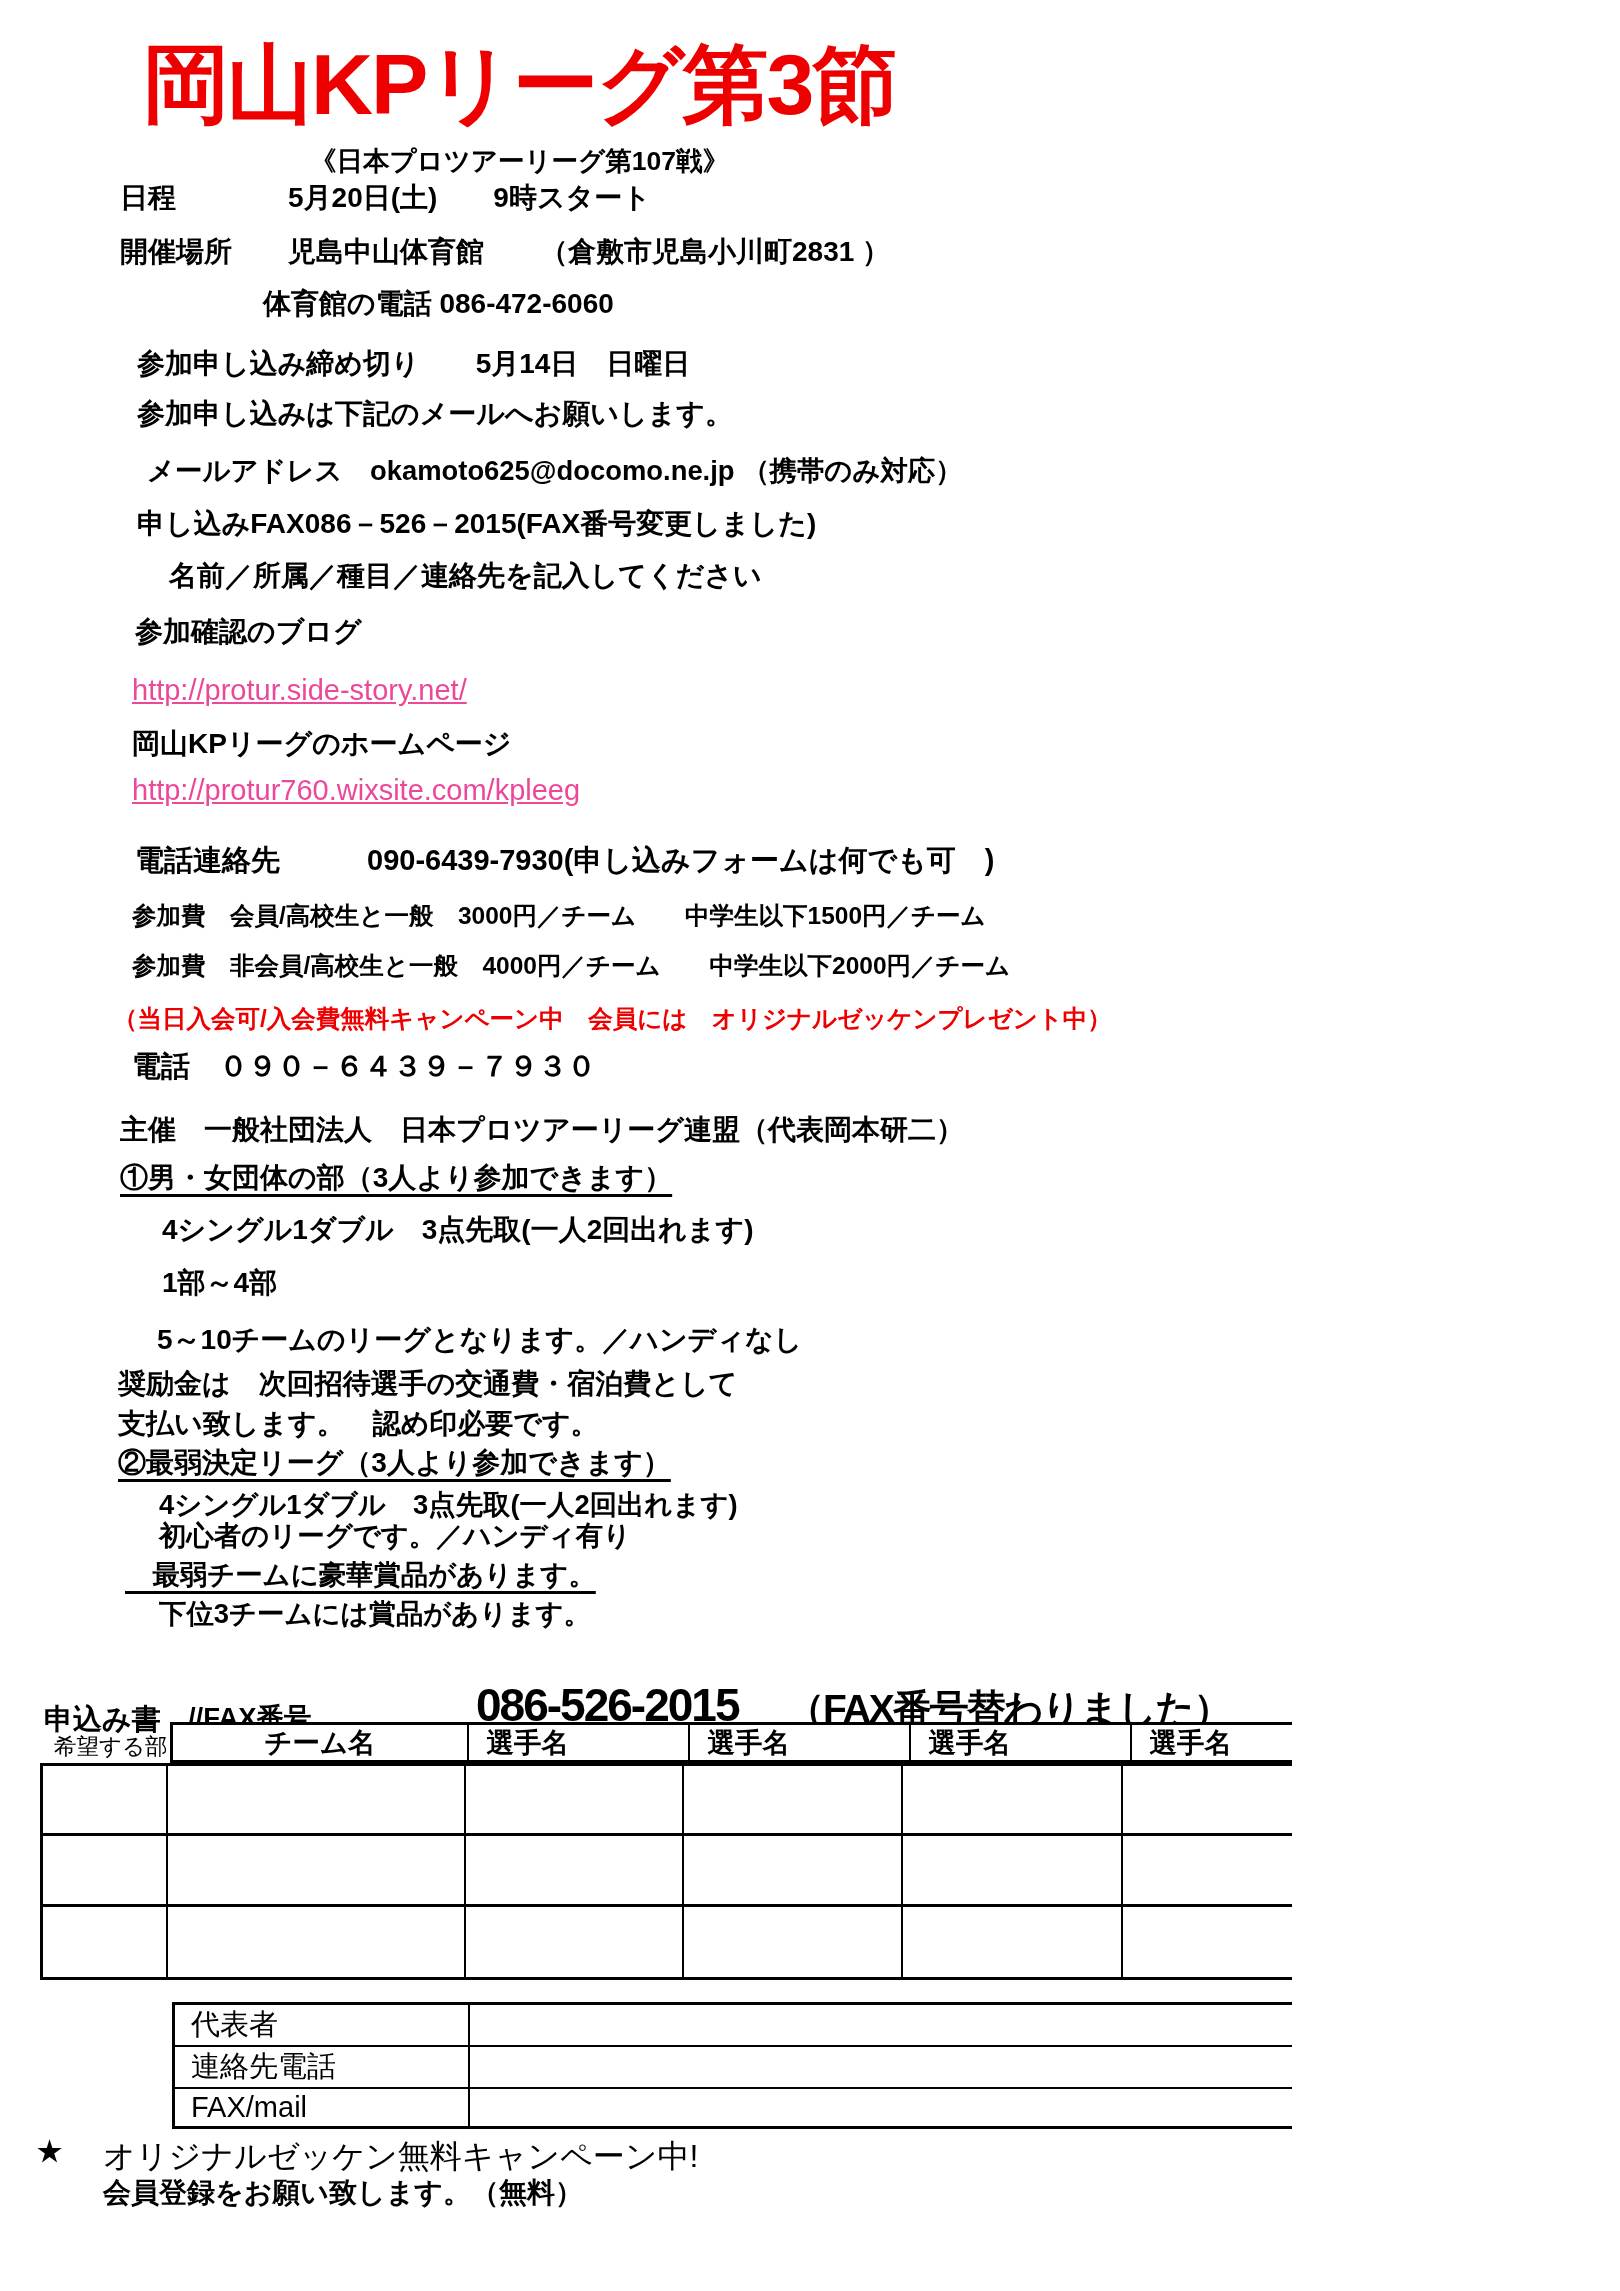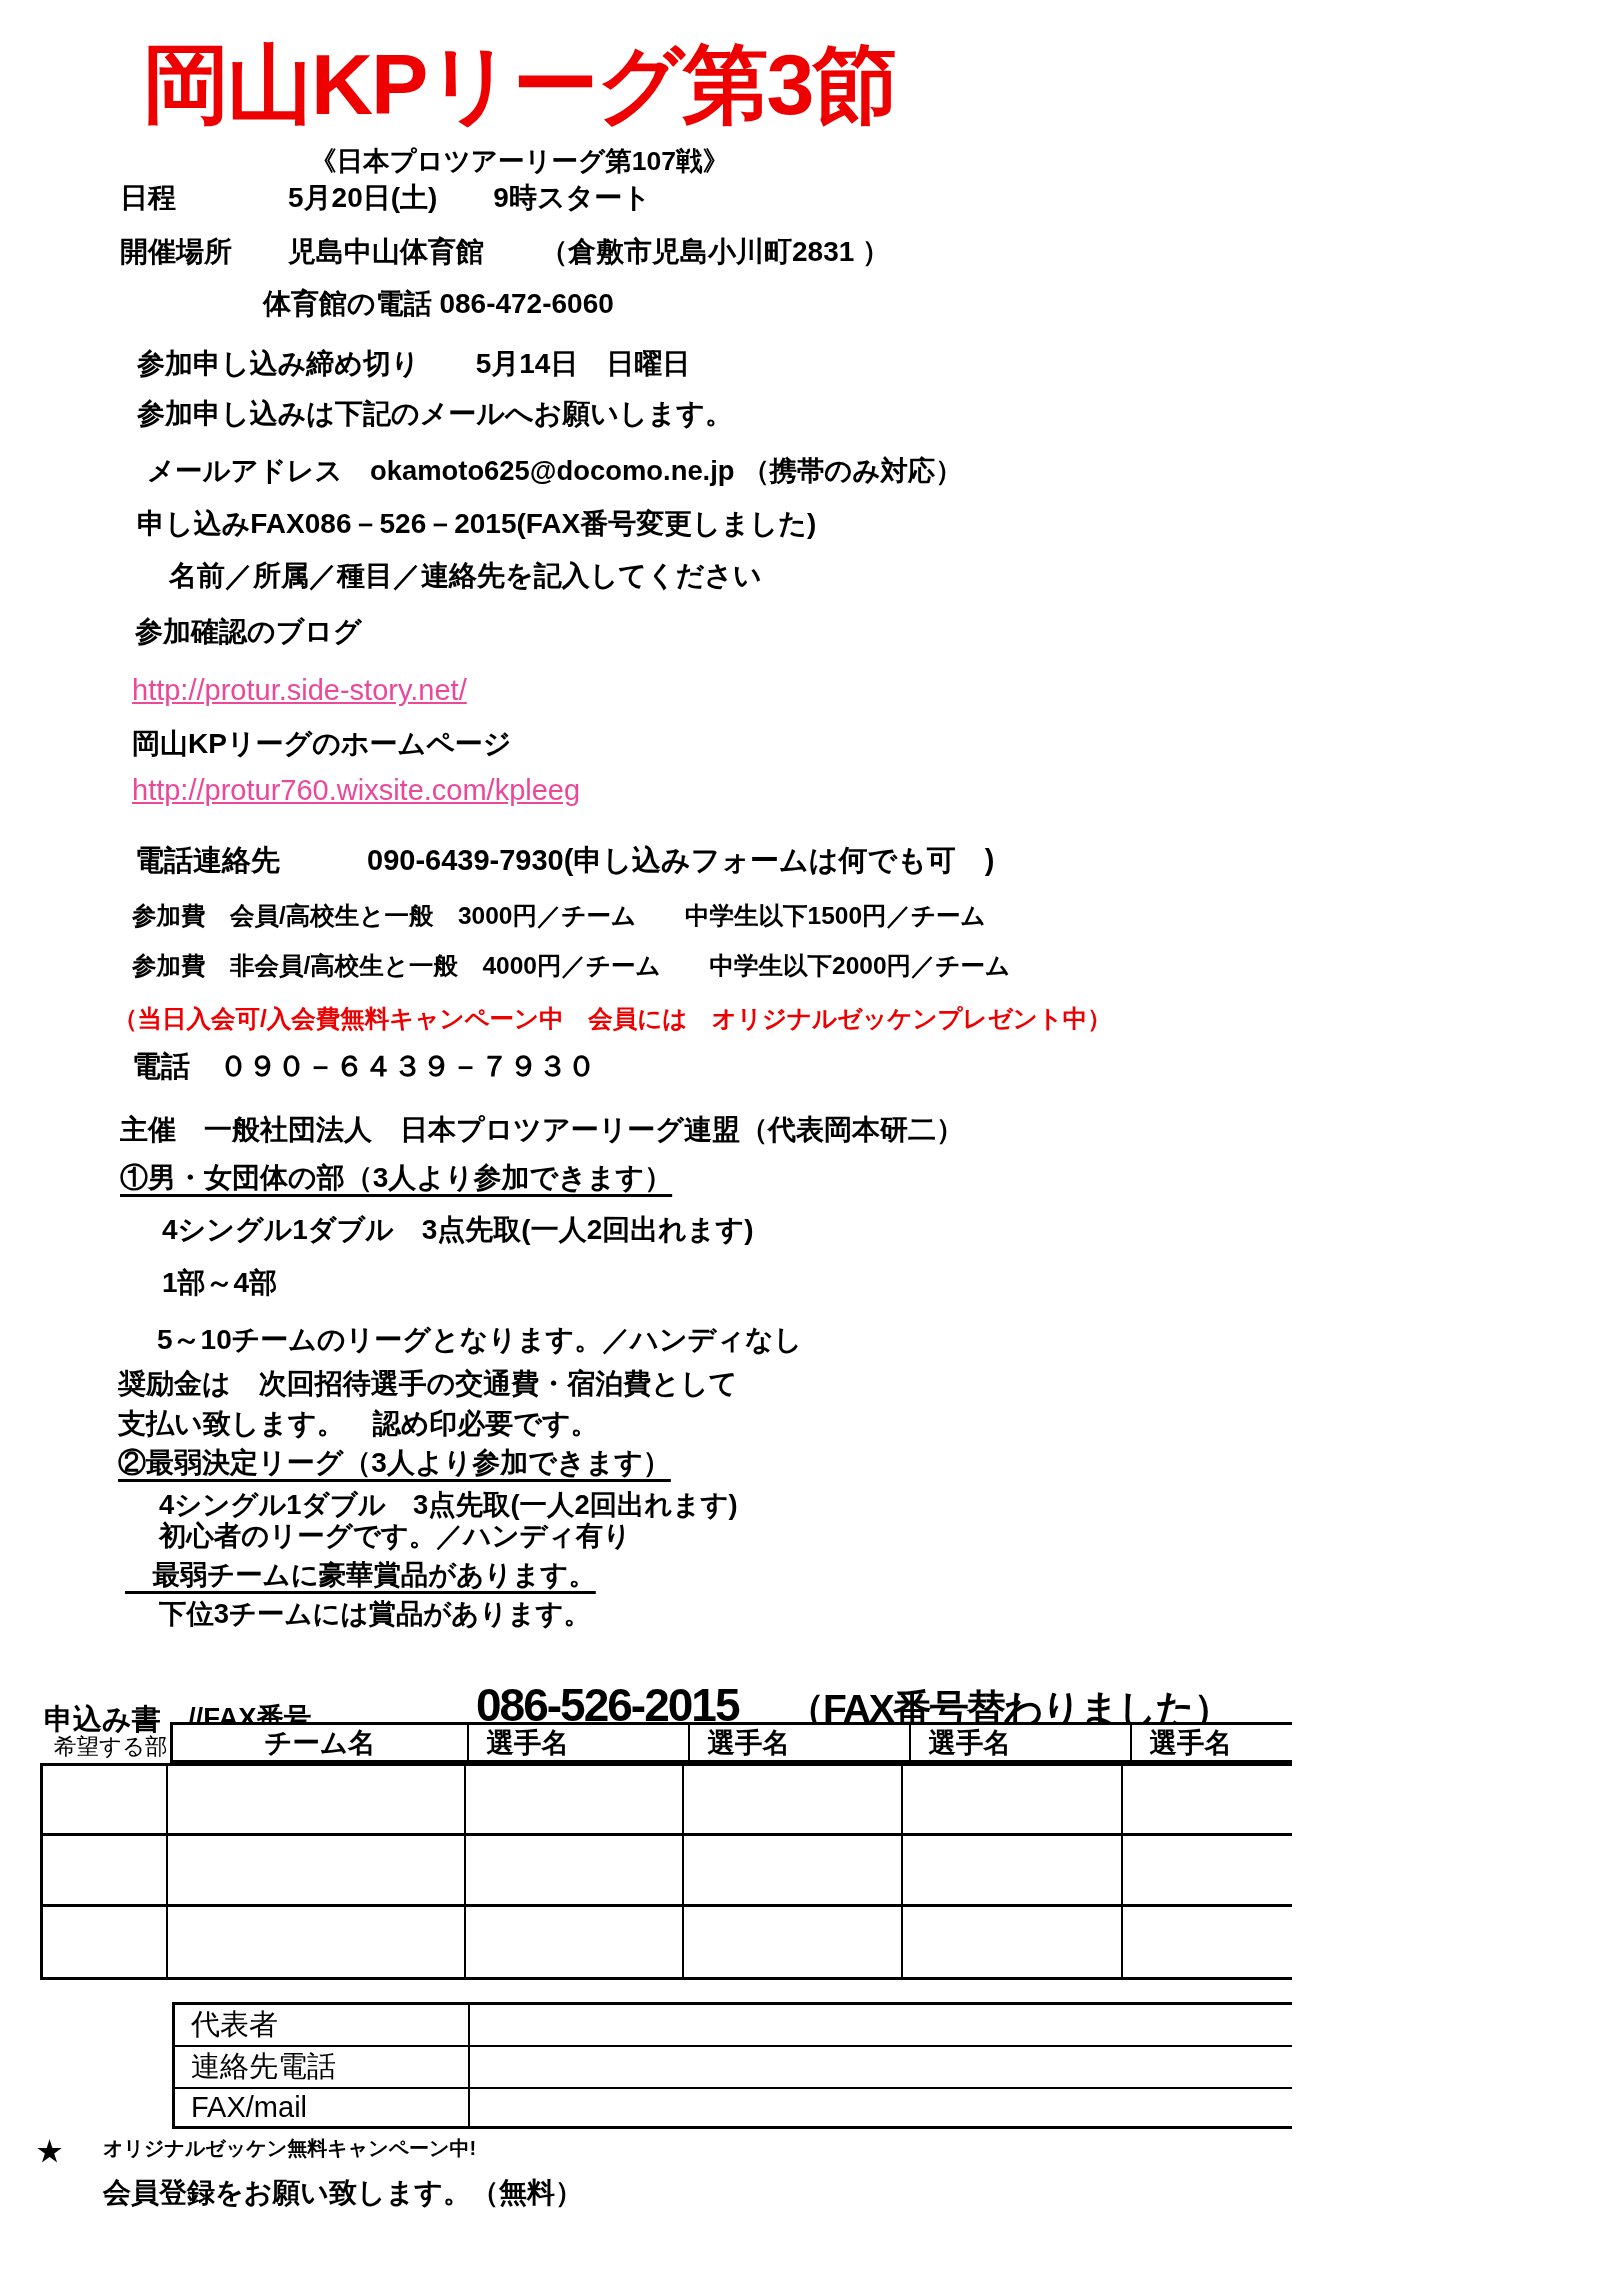--- a/index.html
+++ b/index.html
@@ -142,17 +142,17 @@
   <div class="tbl-contact">
     <div class="ccell lbl">代表者</div>
     <div class="ccell"></div>
     <div class="ccell lbl">連絡先電話</div>
     <div class="ccell"></div>
     <div class="ccell lbl rend">FAX/mail</div>
     <div class="ccell rend"></div>
   </div>
 
   <div class="line" style="left:37px; top:2135px; font-size:28px; font-weight:800;">★</div>
-  <div class="line" style="left:103px; top:2135px; font-size:20px; font-weight:700;">オリジナルゼッケン無料キャンペーン中!</div>
+  <div class="line" style="left:103px; top:2135px; font-size:32px; font-weight:400;">オリジナルゼッケン無料キャンペーン中!</div>
   <div class="line" style="left:103px; top:2174px; font-size:28px; font-weight:800;">会員登録をお願い致します。（無料）</div>
 
 </div>
 
 
 </body></html>

